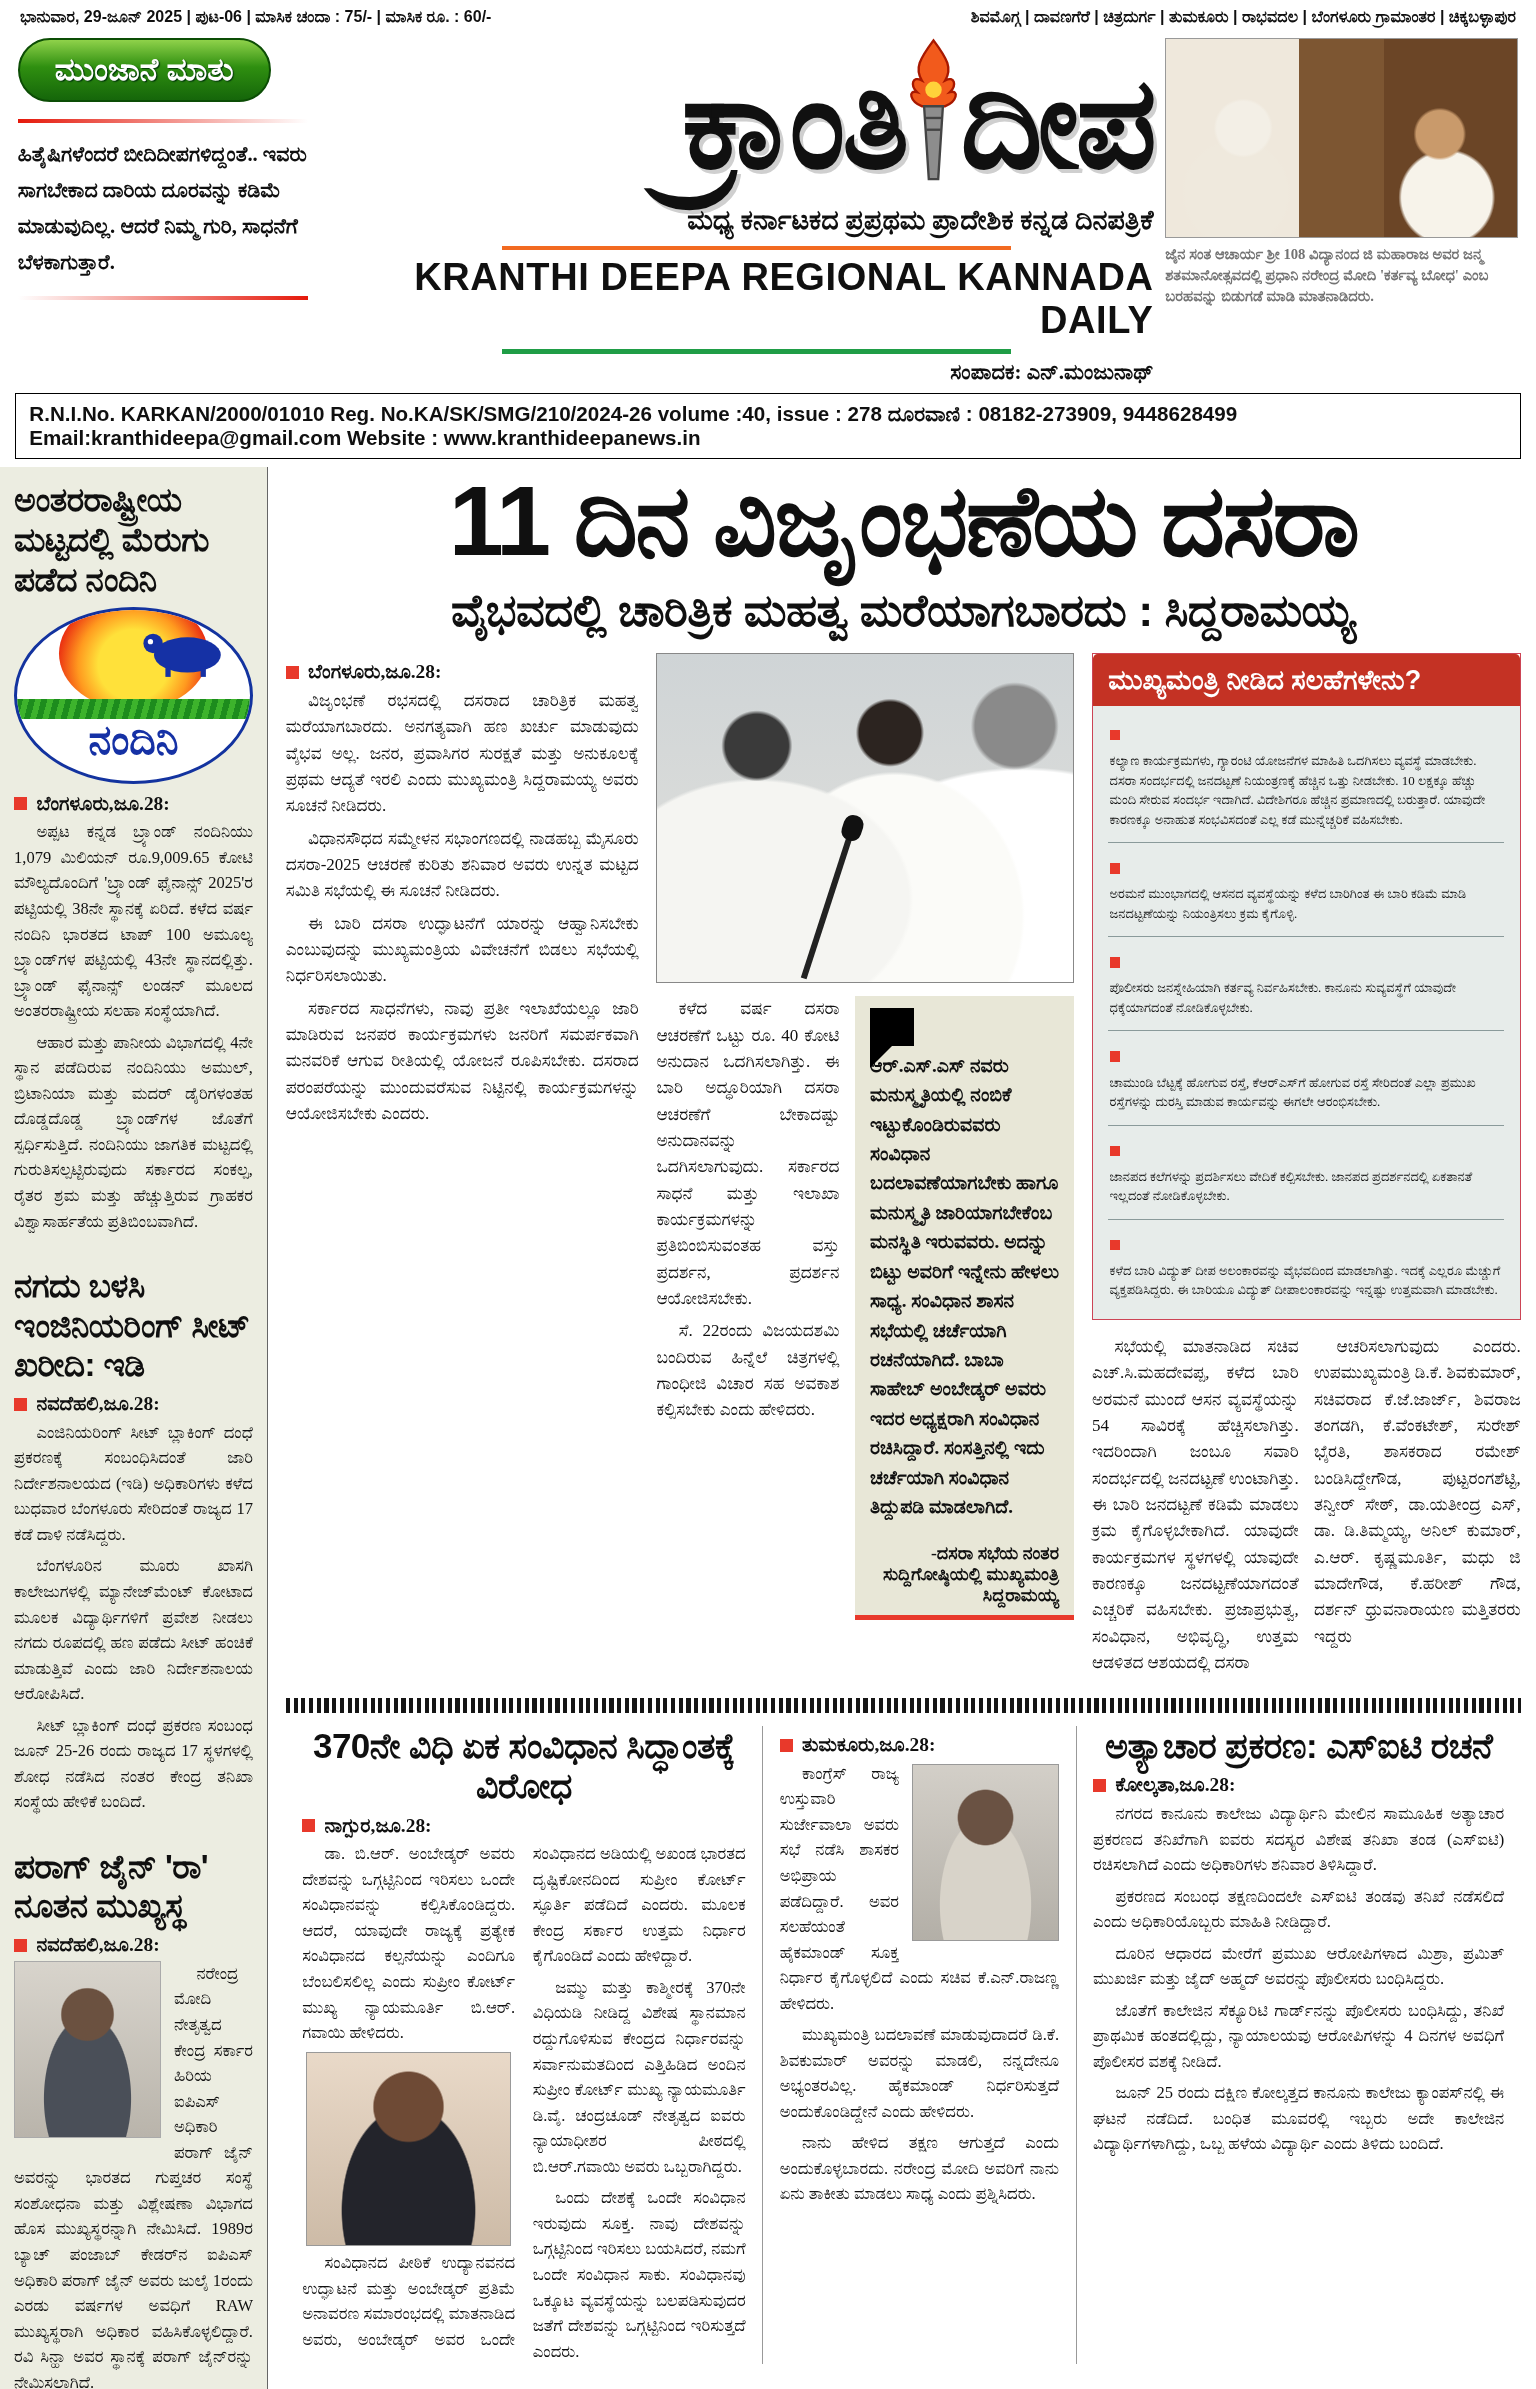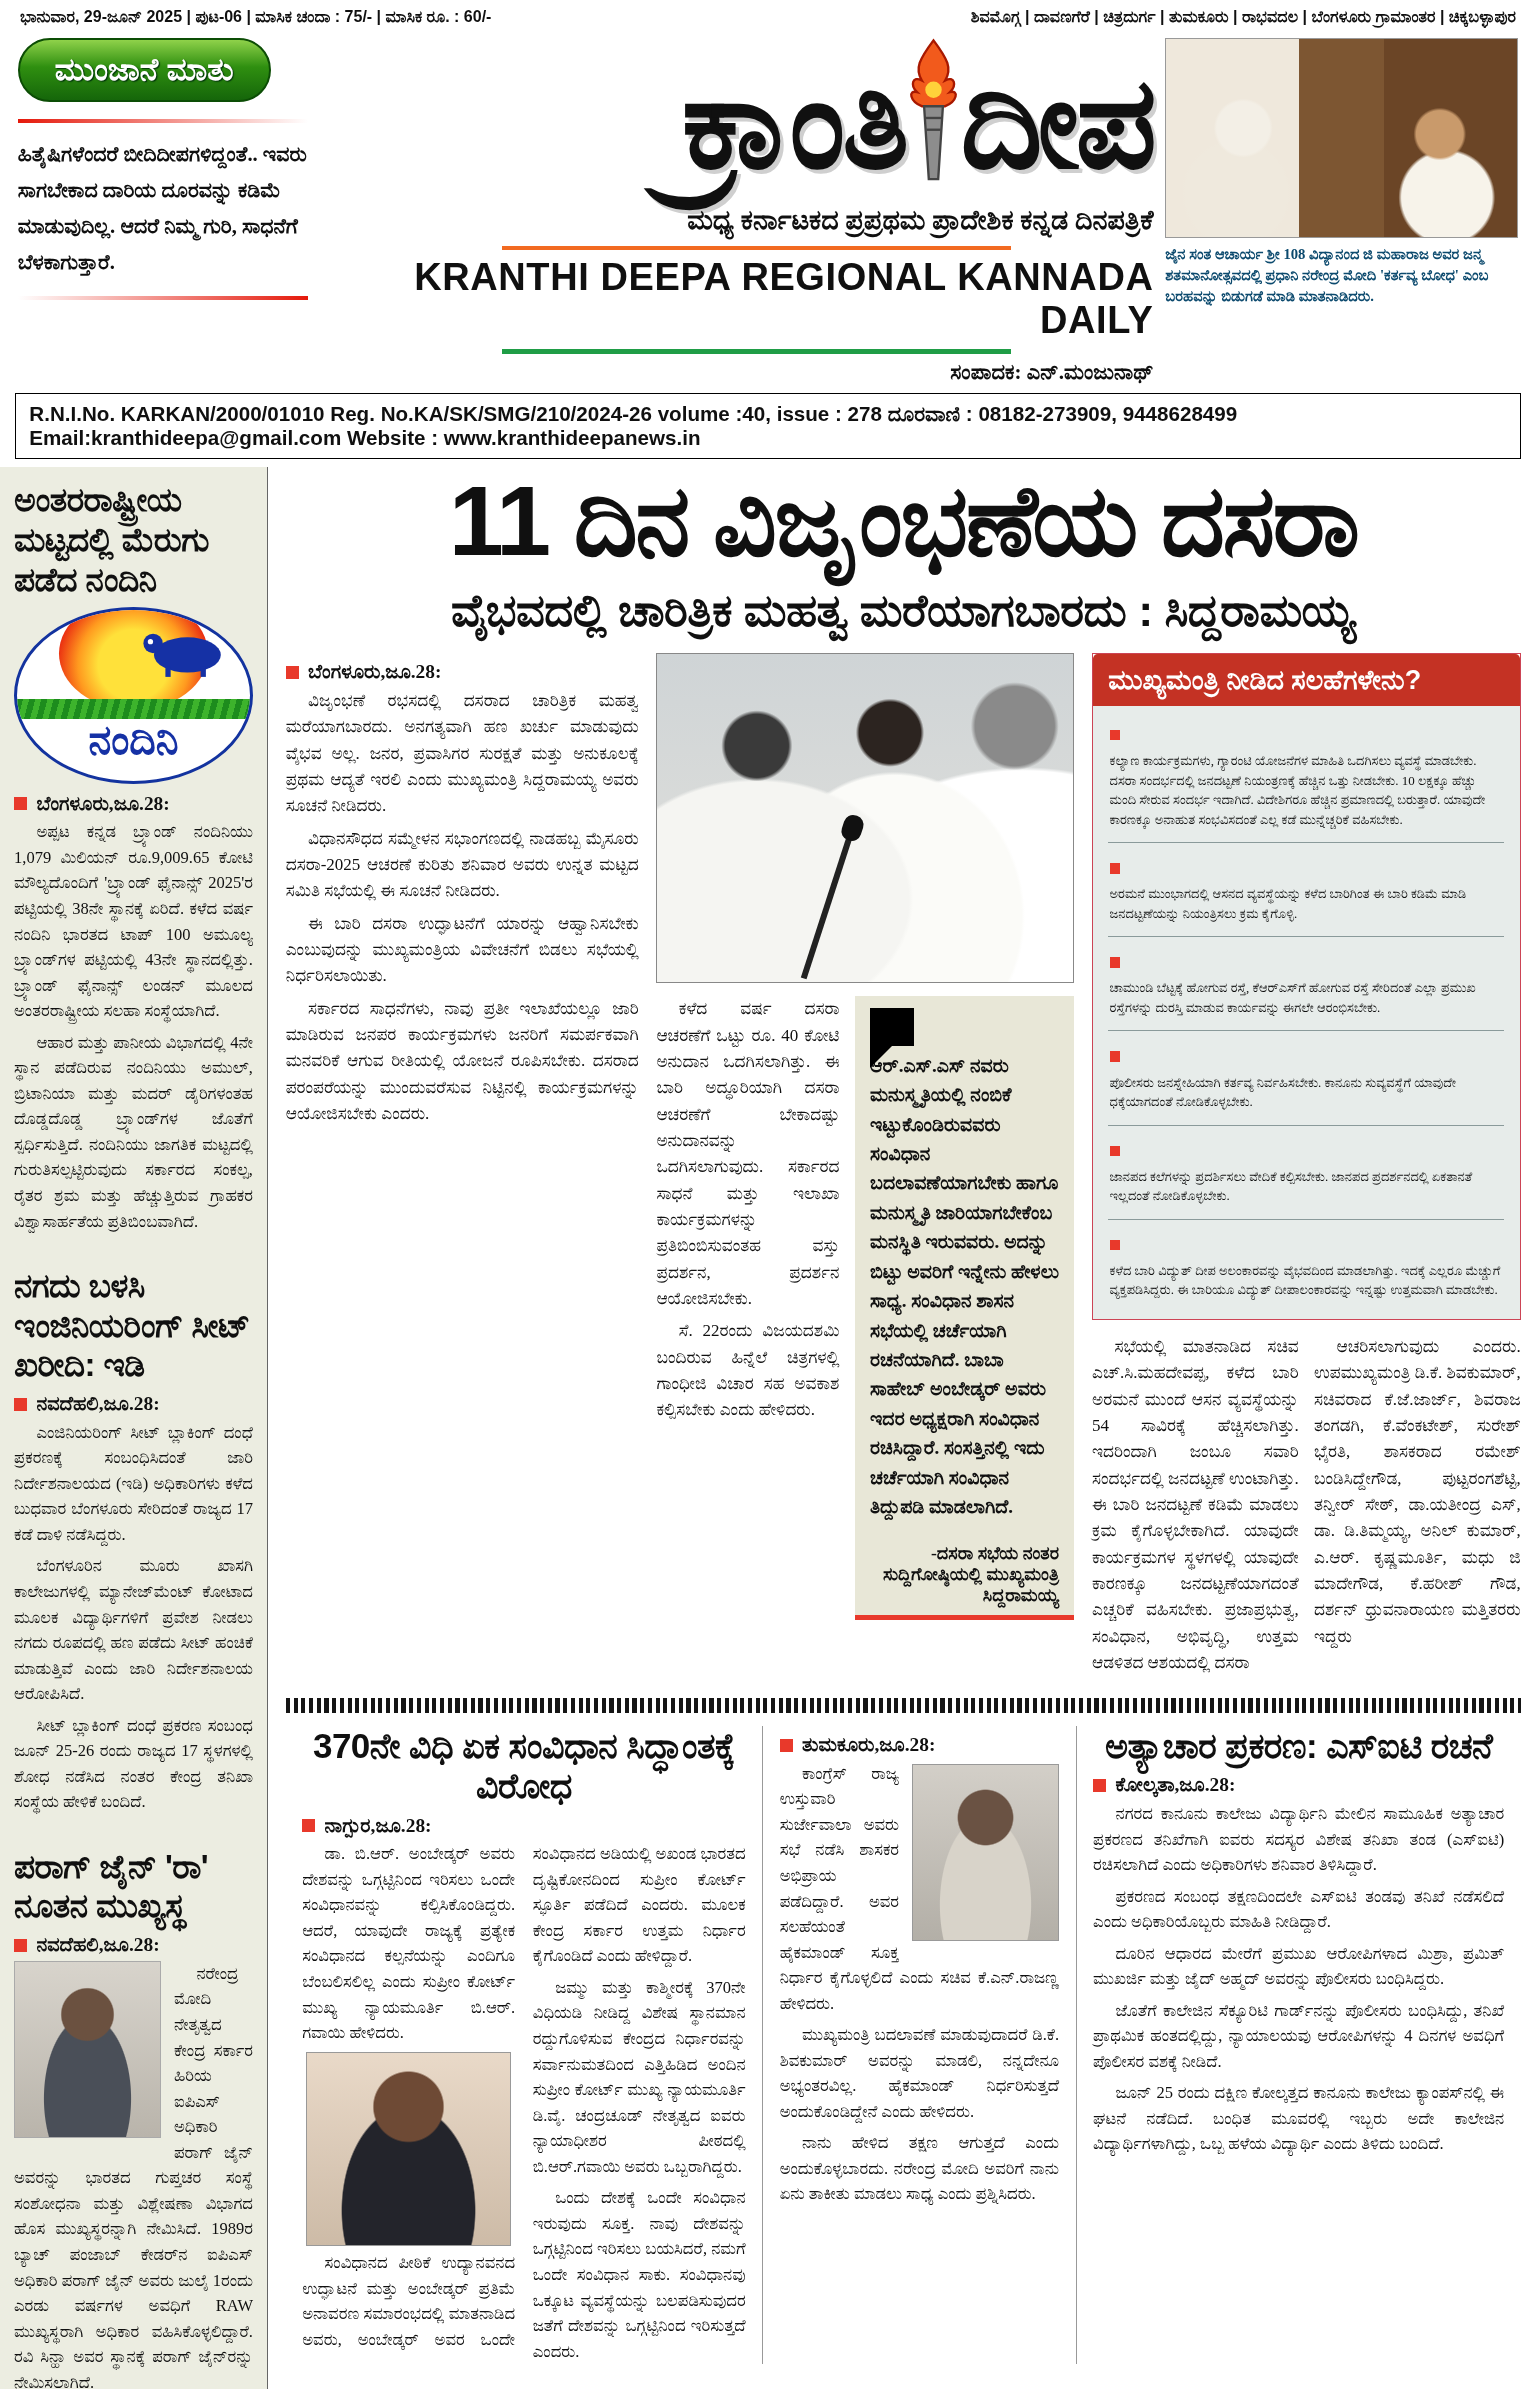--- a/index.html
+++ b/index.html
@@ -36,21 +36,21 @@
   .editor { font-size:21px; font-weight:bold; margin-top:5.9px; }
 
   .mh-photo { width:100%; height:200px; border:1.2px solid #999;
               background:
                 radial-gradient(circle at 22% 45%, #f3efe6 0 9%, transparent 10%),
                 radial-gradient(circle at 20% 78%, #efe9dd 0 16%, transparent 17%),
                 radial-gradient(circle at 78% 48%, #c99a6b 0 8%, transparent 9%),
                 radial-gradient(circle at 80% 80%, #f7f3ea 0 14%, transparent 15%),
                 linear-gradient(90deg,#efe8dc 0 38%, #7d5632 38% 62%, #6b4526 62% 100%);
   }
-  .mh-caption { font-size:14.7px; line-height:1.45; margin-top:5.9px; font-weight:bold; color:#0c4a6e; }
+  .mh-caption { font-size:14.7px; line-height:1.45; margin-top:5.9px; font-weight:bold; color:#737373; }
 
   
   .rni { border:1.8px solid #000; margin:3.5px 15.3px 8.2px; padding:8.2px 13px;
          font-family:"Liberation Sans",sans-serif; font-weight:bold; font-size:20.6px; }
 
   
   .content { display:grid; grid-template-columns:268px 1fr; }
   .sidebar { background:#ecedE1; background:#ecede1; border-right:1.8px solid #666;
              padding:13px 14px; display:flex; flex-direction:column; gap:26px; }
   h2.sh { font-family:"Liberation Sans",sans-serif; font-weight:bold; font-size:33px;
@@ -275,25 +275,25 @@
                 <li>
                     <span class="sq"></span>
                     <span>ಕಲ್ಯಾಣ ಕಾರ್ಯಕ್ರಮಗಳು, ಗ್ಯಾರಂಟಿ ಯೋಜನೆಗಳ ಮಾಹಿತಿ ಒದಗಿಸಲು ವ್ಯವಸ್ಥೆ ಮಾಡಬೇಕು. ದಸರಾ ಸಂದರ್ಭದಲ್ಲಿ ಜನದಟ್ಟಣೆ ನಿಯಂತ್ರಣಕ್ಕೆ ಹೆಚ್ಚಿನ ಒತ್ತು ನೀಡಬೇಕು. 10 ಲಕ್ಷಕ್ಕೂ ಹೆಚ್ಚು ಮಂದಿ ಸೇರುವ ಸಂದರ್ಭ ಇದಾಗಿದೆ. ವಿದೇಶಿಗರೂ ಹೆಚ್ಚಿನ ಪ್ರಮಾಣದಲ್ಲಿ ಬರುತ್ತಾರೆ. ಯಾವುದೇ ಕಾರಣಕ್ಕೂ ಅನಾಹುತ ಸಂಭವಿಸದಂತೆ ಎಲ್ಲ ಕಡೆ ಮುನ್ನೆಚ್ಚರಿಕೆ ವಹಿಸಬೇಕು.</span>
                   </li>
                 <li>
                     <span class="sq"></span>
                     <span>ಅರಮನೆ ಮುಂಭಾಗದಲ್ಲಿ ಆಸನದ ವ್ಯವಸ್ಥೆಯನ್ನು ಕಳೆದ ಬಾರಿಗಿಂತ ಈ ಬಾರಿ ಕಡಿಮೆ ಮಾಡಿ ಜನದಟ್ಟಣೆಯನ್ನು ನಿಯಂತ್ರಿಸಲು ಕ್ರಮ ಕೈಗೊಳ್ಳಿ.</span>
                   </li>
                 <li>
                     <span class="sq"></span>
+                    <span>ಪೊಲೀಸರು ಜನಸ್ನೇಹಿಯಾಗಿ ಕರ್ತವ್ಯ ನಿರ್ವಹಿಸಬೇಕು. ಕಾನೂನು ಸುವ್ಯವಸ್ಥೆಗೆ ಯಾವುದೇ ಧಕ್ಕೆಯಾಗದಂತೆ ನೋಡಿಕೊಳ್ಳಬೇಕು.</span>
+                  </li>
+                <li>
+                    <span class="sq"></span>
                     <span>ಚಾಮುಂಡಿ ಬೆಟ್ಟಕ್ಕೆ ಹೋಗುವ ರಸ್ತೆ, ಕೆಆರ್‌ಎಸ್‌ಗೆ ಹೋಗುವ ರಸ್ತೆ ಸೇರಿದಂತೆ ಎಲ್ಲಾ ಪ್ರಮುಖ ರಸ್ತೆಗಳನ್ನು ದುರಸ್ತಿ ಮಾಡುವ ಕಾರ್ಯವನ್ನು ಈಗಲೇ ಆರಂಭಿಸಬೇಕು.</span>
-                  </li>
-                <li>
-                    <span class="sq"></span>
-                    <span>ಪೊಲೀಸರು ಜನಸ್ನೇಹಿಯಾಗಿ ಕರ್ತವ್ಯ ನಿರ್ವಹಿಸಬೇಕು. ಕಾನೂನು ಸುವ್ಯವಸ್ಥೆಗೆ ಯಾವುದೇ ಧಕ್ಕೆಯಾಗದಂತೆ ನೋಡಿಕೊಳ್ಳಬೇಕು.</span>
                   </li>
                 <li>
                     <span class="sq"></span>
                     <span>ಜಾನಪದ ಕಲೆಗಳನ್ನು ಪ್ರದರ್ಶಿಸಲು ವೇದಿಕೆ ಕಲ್ಪಿಸಬೇಕು. ಜಾನಪದ ಪ್ರದರ್ಶನದಲ್ಲಿ ಏಕತಾನತೆ ಇಲ್ಲದಂತೆ ನೋಡಿಕೊಳ್ಳಬೇಕು.</span>
                   </li>
                 <li>
                     <span class="sq"></span>
                     <span>ಕಳೆದ ಬಾರಿ ವಿದ್ಯುತ್ ದೀಪ ಅಲಂಕಾರವನ್ನು ವೈಭವದಿಂದ ಮಾಡಲಾಗಿತ್ತು. ಇದಕ್ಕೆ ಎಲ್ಲರೂ ಮೆಚ್ಚುಗೆ ವ್ಯಕ್ತಪಡಿಸಿದ್ದರು. ಈ ಬಾರಿಯೂ ವಿದ್ಯುತ್ ದೀಪಾಲಂಕಾರವನ್ನು ಇನ್ನಷ್ಟು ಉತ್ತಮವಾಗಿ ಮಾಡಬೇಕು.</span>
                   </li>
               </ul>

